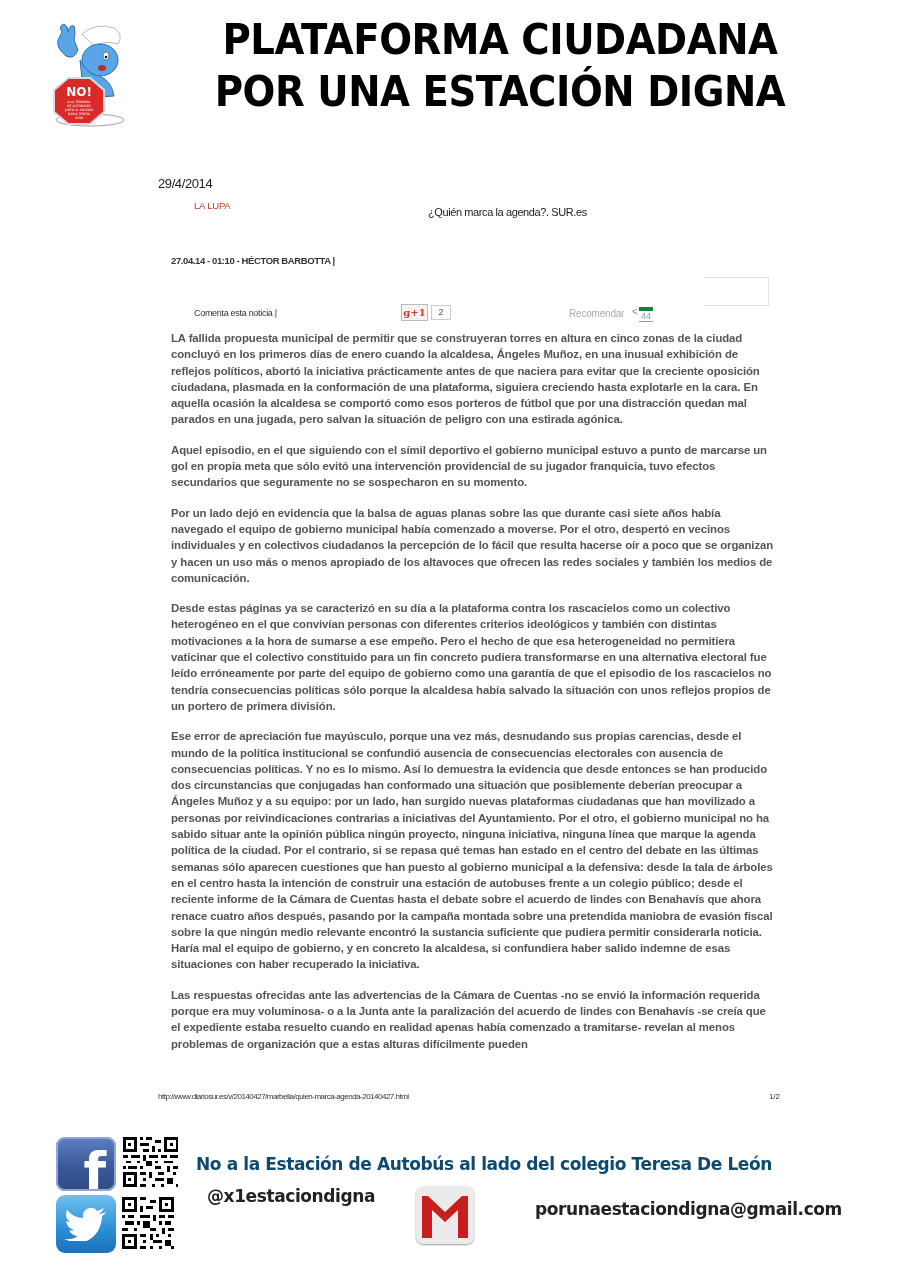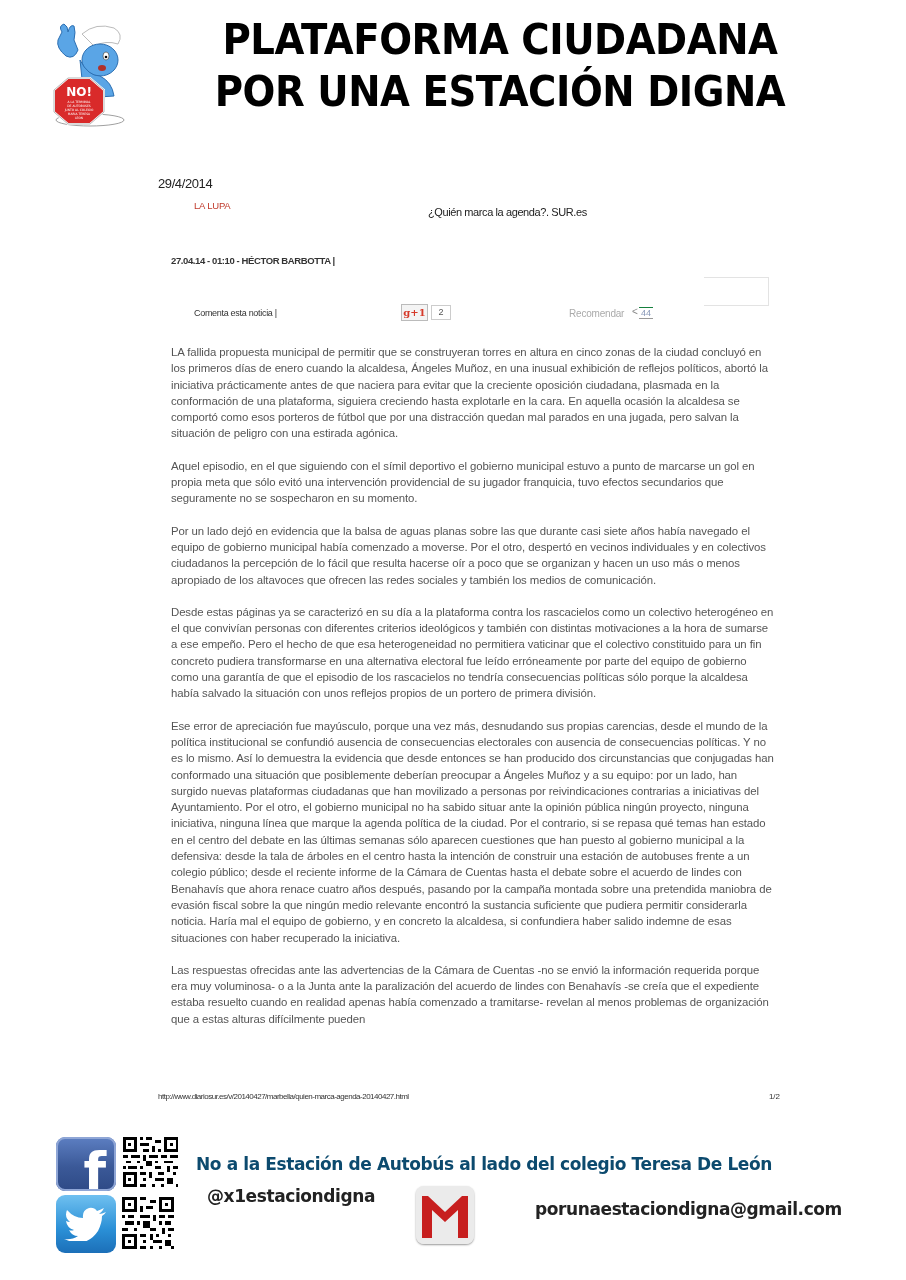--- a/index.html
+++ b/index.html
@@ -22,25 +22,25 @@
   .vote-box { position:absolute; left:12px; top:101px; width:532px; height:27px; border:1px solid #e3e3e3; }
   .vote-box2 { position:absolute; left:546px; top:101px; width:64px; height:27px; border:1px solid #e3e3e3; border-left:none; }
   .votes { position:absolute; right:8px; top:9px; font-size:9.5px; color:#333; letter-spacing:-0.3px; }
 
   .comenta { position:absolute; left:36px; top:132px; font-size:9px; color:#333; letter-spacing:-0.3px; }
   .gplus { position:absolute; left:243px; top:128px; width:25px; height:15px; background:#f4f4f4; border:1px solid #bbb;
     color:#d63a2a; font-weight:bold; font-size:10px; line-height:15px; text-align:center; font-family:"DejaVu Serif", serif; }
   .gcount { position:absolute; left:273px; top:129px; width:18px; height:13px; border:1px solid #ccc; font-size:9px;
     text-align:center; line-height:13px; color:#555; }
   .recomendar { position:absolute; left:411px; top:132px; font-size:10px; color:#aaa; letter-spacing:-0.2px; }
-  .recount { position:absolute; left:481px; top:131px; font-size:9px; color:#8898b8; border-top:1px solid #15803d; border-bottom:1px solid #999; padding:0 2px; }
+  .recount { position:absolute; left:481px; top:131px; font-size:9px; color:#8898b8; border-top:4px solid #15803d; border-bottom:1px solid #999; padding:0 2px; }
   .rechev { position:absolute; left:474px; top:130px; font-size:10px; color:#888; }
 
   .body-text { position:absolute; left:13px; top:152px; width:603px; font-size:11.4px; line-height:16.3px; color:#555; letter-spacing:-0.1px; }
-  .body-text p { margin:16px 0 14px 0; }
+  .body-text p { margin:2px 0 14px 0;font-weight:bold; }
 
   .print-url { position:absolute; left:0; top:916px; font-size:8px; color:#333; letter-spacing:-0.5px; }
   .print-page { position:absolute; right:8px; top:916px; font-size:8px; color:#333; }
 
   
   .fb-icon { position:absolute; left:56px; top:1137px; width:60px; height:54px; border-radius:9px;
     background:linear-gradient(#5d7fc2, #3b5998 55%, #2e4a86); box-shadow:inset 0 0 0 2px #8fa6d6; overflow:hidden; }
   .fb-icon .f { position:absolute; right:10px; bottom:-6px; color:#fff; font-weight:bold; font-size:52px; font-family:"DejaVu Sans", sans-serif; line-height:52px; }
   .tw-icon { position:absolute; left:56px; top:1195px; width:60px; height:58px; border-radius:9px;
     background:linear-gradient(#6fc0f0, #2a8fd6 60%, #1c6fb8); overflow:hidden; }

